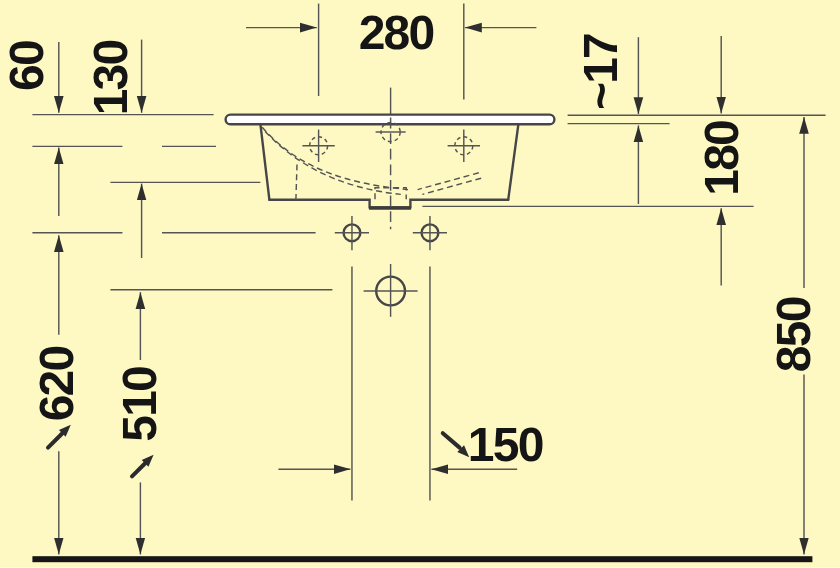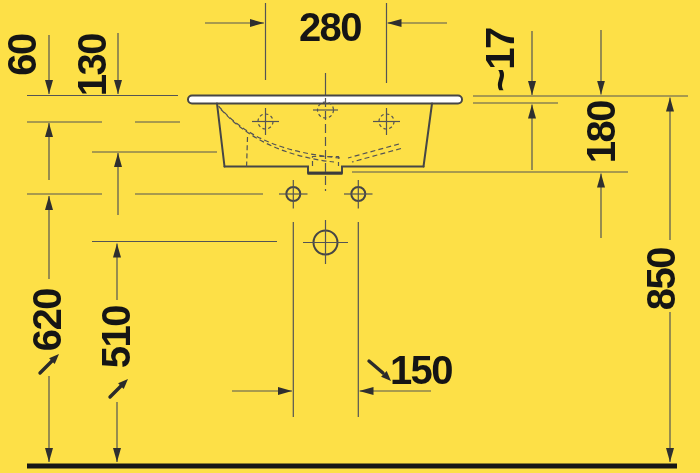--- a/index.html
+++ b/index.html
@@ -1,16 +1,16 @@
 <!DOCTYPE html>
 <html><head>
 <meta charset="utf-8">
 <style>
   html,body{margin:0;padding:0;background:#ffffff;}
-  .stage{position:relative;width:700px;height:473px;background:#fde047;overflow:hidden;}
+  .stage{position:relative;width:700px;height:473px;background:#fef9c3;overflow:hidden;}
   svg{display:block;}
   
   .ln   {stroke:#464646;stroke-width:2;fill:none;stroke-linecap:round;}
   .lnw  {stroke:#464646;stroke-width:2;fill:#ffffff;}
   .thk  {stroke:#3c3c3c;stroke-width:3;fill:none;}
   .tn   {stroke:#545454;stroke-width:1.2;fill:none;}
   .dsh  {stroke:#545454;stroke-width:1.2;fill:none;stroke-dasharray:5 3.2;}
   .dshc {stroke:#545454;stroke-width:1.2;fill:none;stroke-dasharray:3.2 2.6;}
   .cl   {stroke:#545454;stroke-width:1.2;fill:none;stroke-dasharray:9 4;}
   .glyph{stroke:#2b2b2b;stroke-width:3.4;fill:none;stroke-linecap:round;}

